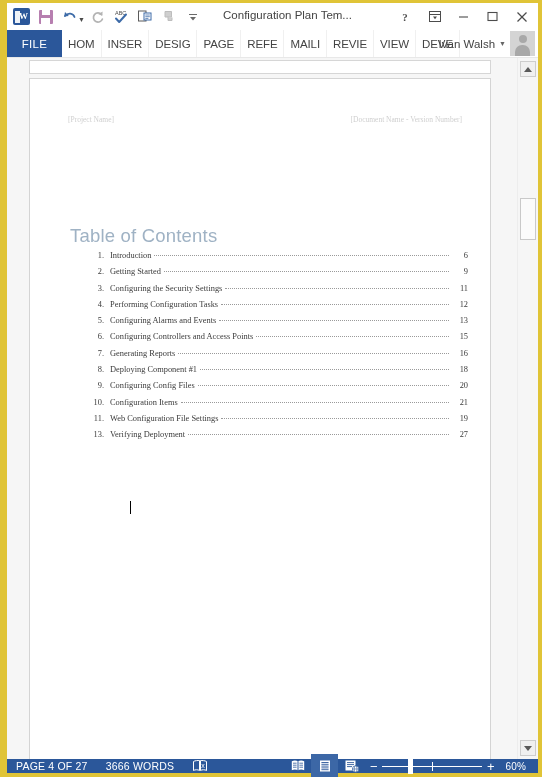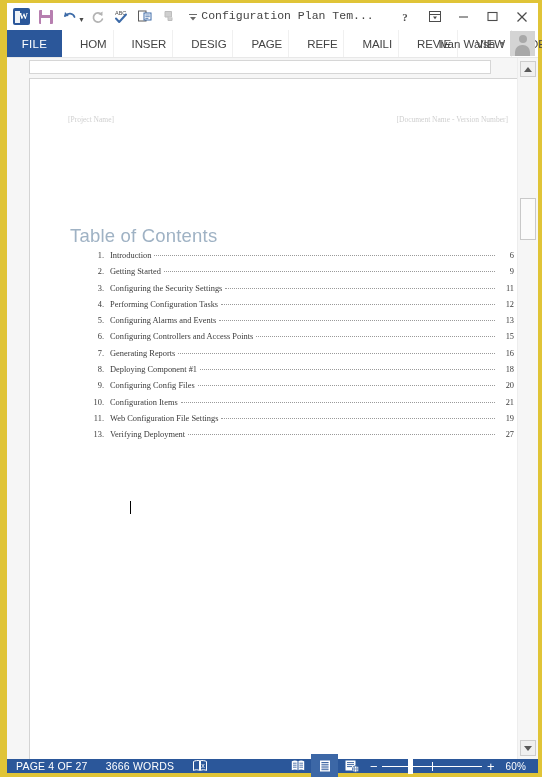--- a/index.html
+++ b/index.html
@@ -104,21 +104,21 @@
     color: #4a4a4a;
     margin-left: -4px;
     margin-top: 5px;
   }
   .title-text {
     position: absolute;
     left: 0; right: 0;
     text-align: center;
     font-size: 11.5px;
     color: #444444;
-    font-family: Liberation Mono, monospace;
+    font-family: Liberation Sans, sans-serif;
     pointer-events: none;
     top: 6px;
     padding-left: 30px;
   }
   .win-controls {
     position: absolute;
     right: 2px; top: 0;
     display: flex;
     align-items: center;
     height: 27px;
@@ -157,21 +157,20 @@
   .tab {
     font-size: 11.5px;
     color: #444444;
     display: flex;
     align-items: center;
     justify-content: center;
     padding: 0 6px;
     border-right: 1px solid #f0f0f0;
     flex: 0 0 auto;
     letter-spacing: -0.1px;
-    margin-left: 12px;
   }
   .tabs-left { display:flex; }
   .user-area {
     position: absolute;
     right: 3px; top: 0;
     height: 27px;
     display: flex;
     align-items: center;
     gap: 4px;
   }
@@ -228,21 +227,21 @@
     height: 14px;
     background: #ffffff;
     border: 1px solid #d6d6d6;
     box-sizing: border-box;
   }
 
   .page {
     position: absolute;
     left: 22px;
     top: 20px;
-    width: 508px;
+    width: 462px;
     height: 688px;
     background: #ffffff;
     border: 1px solid #d4d4d4;
     box-sizing: border-box;
     overflow: hidden;
   }
 
   .doc-header {
     position: absolute;
     left: 38px;

